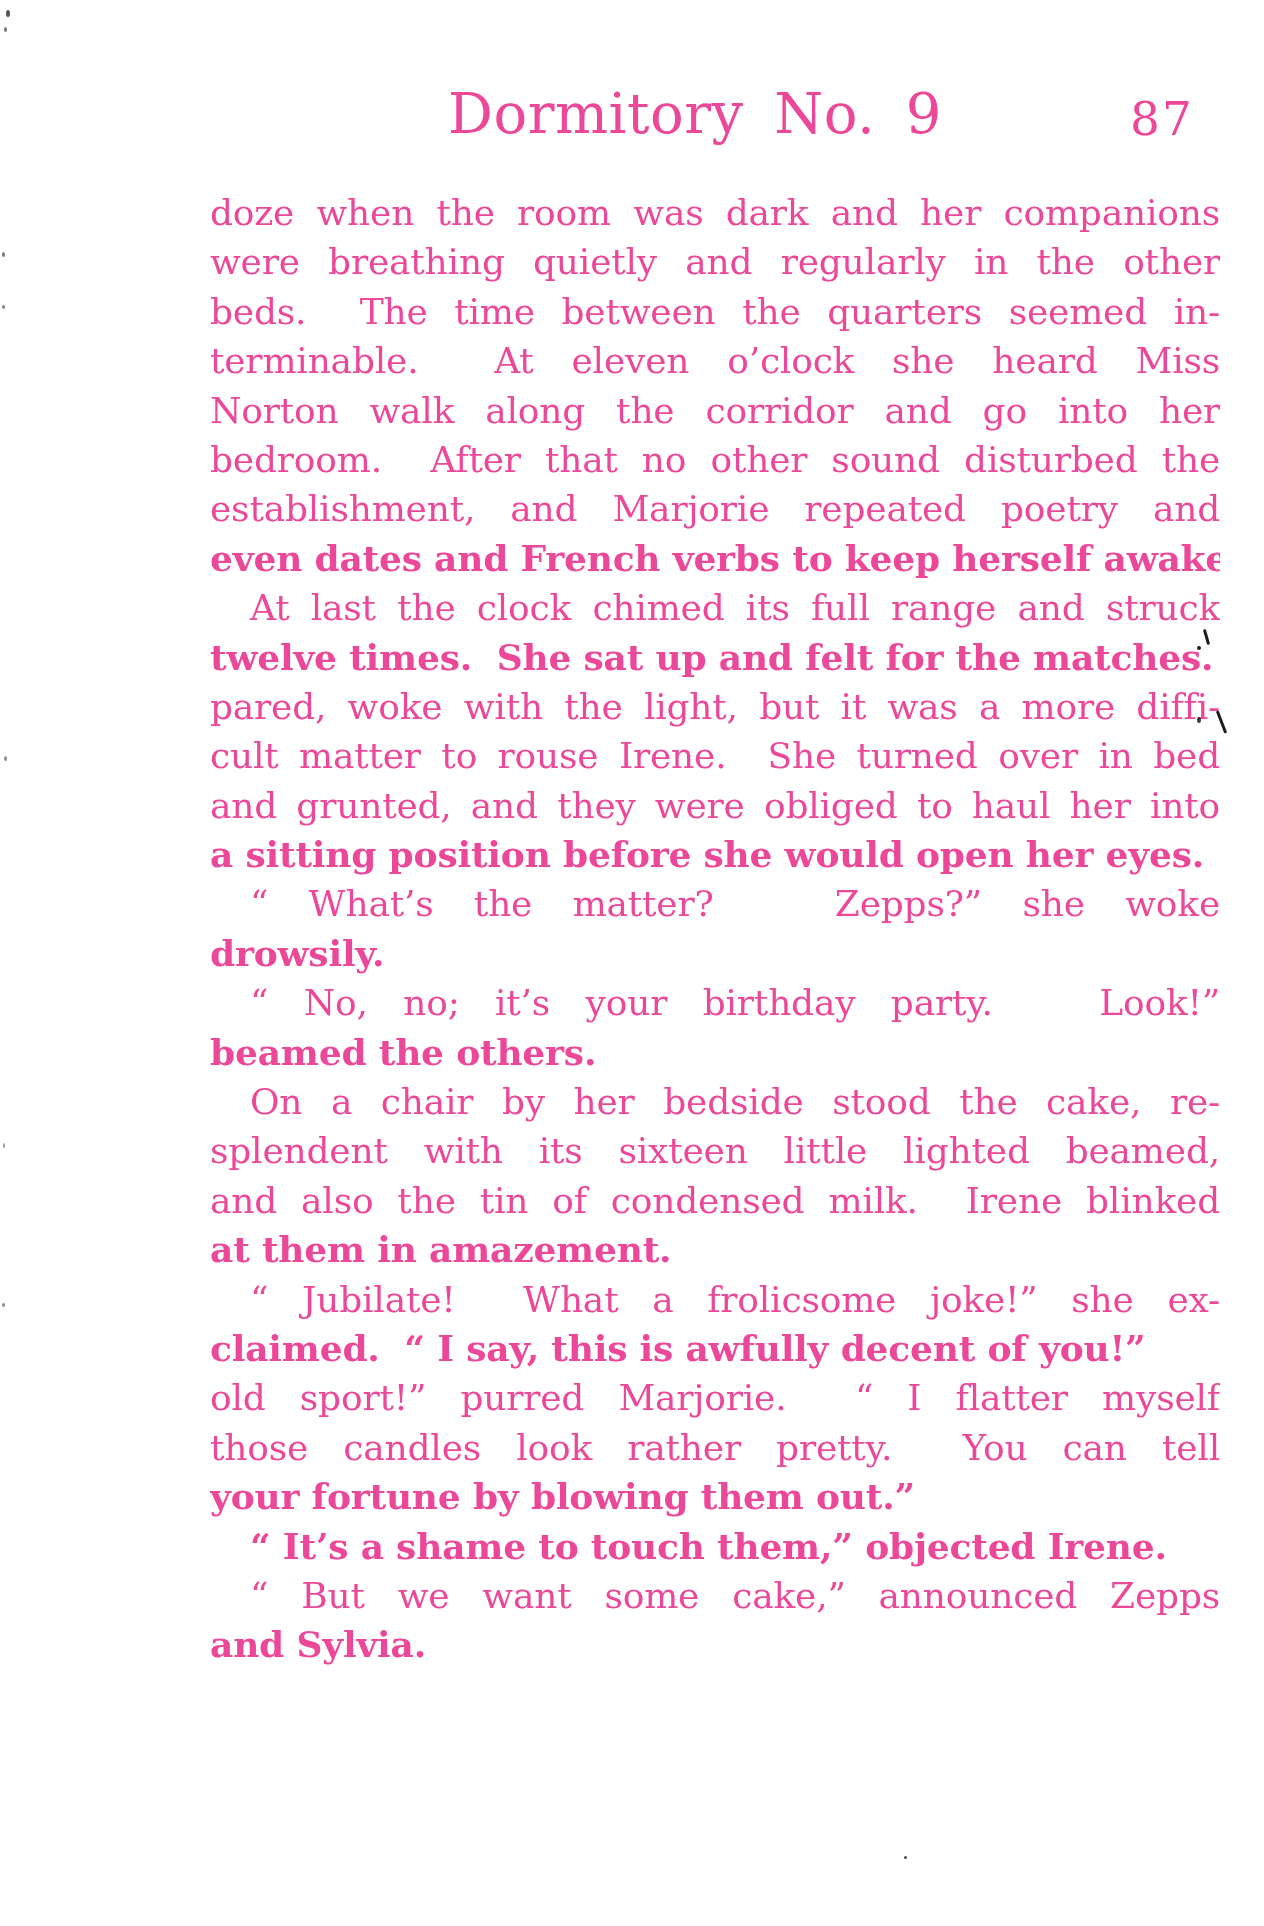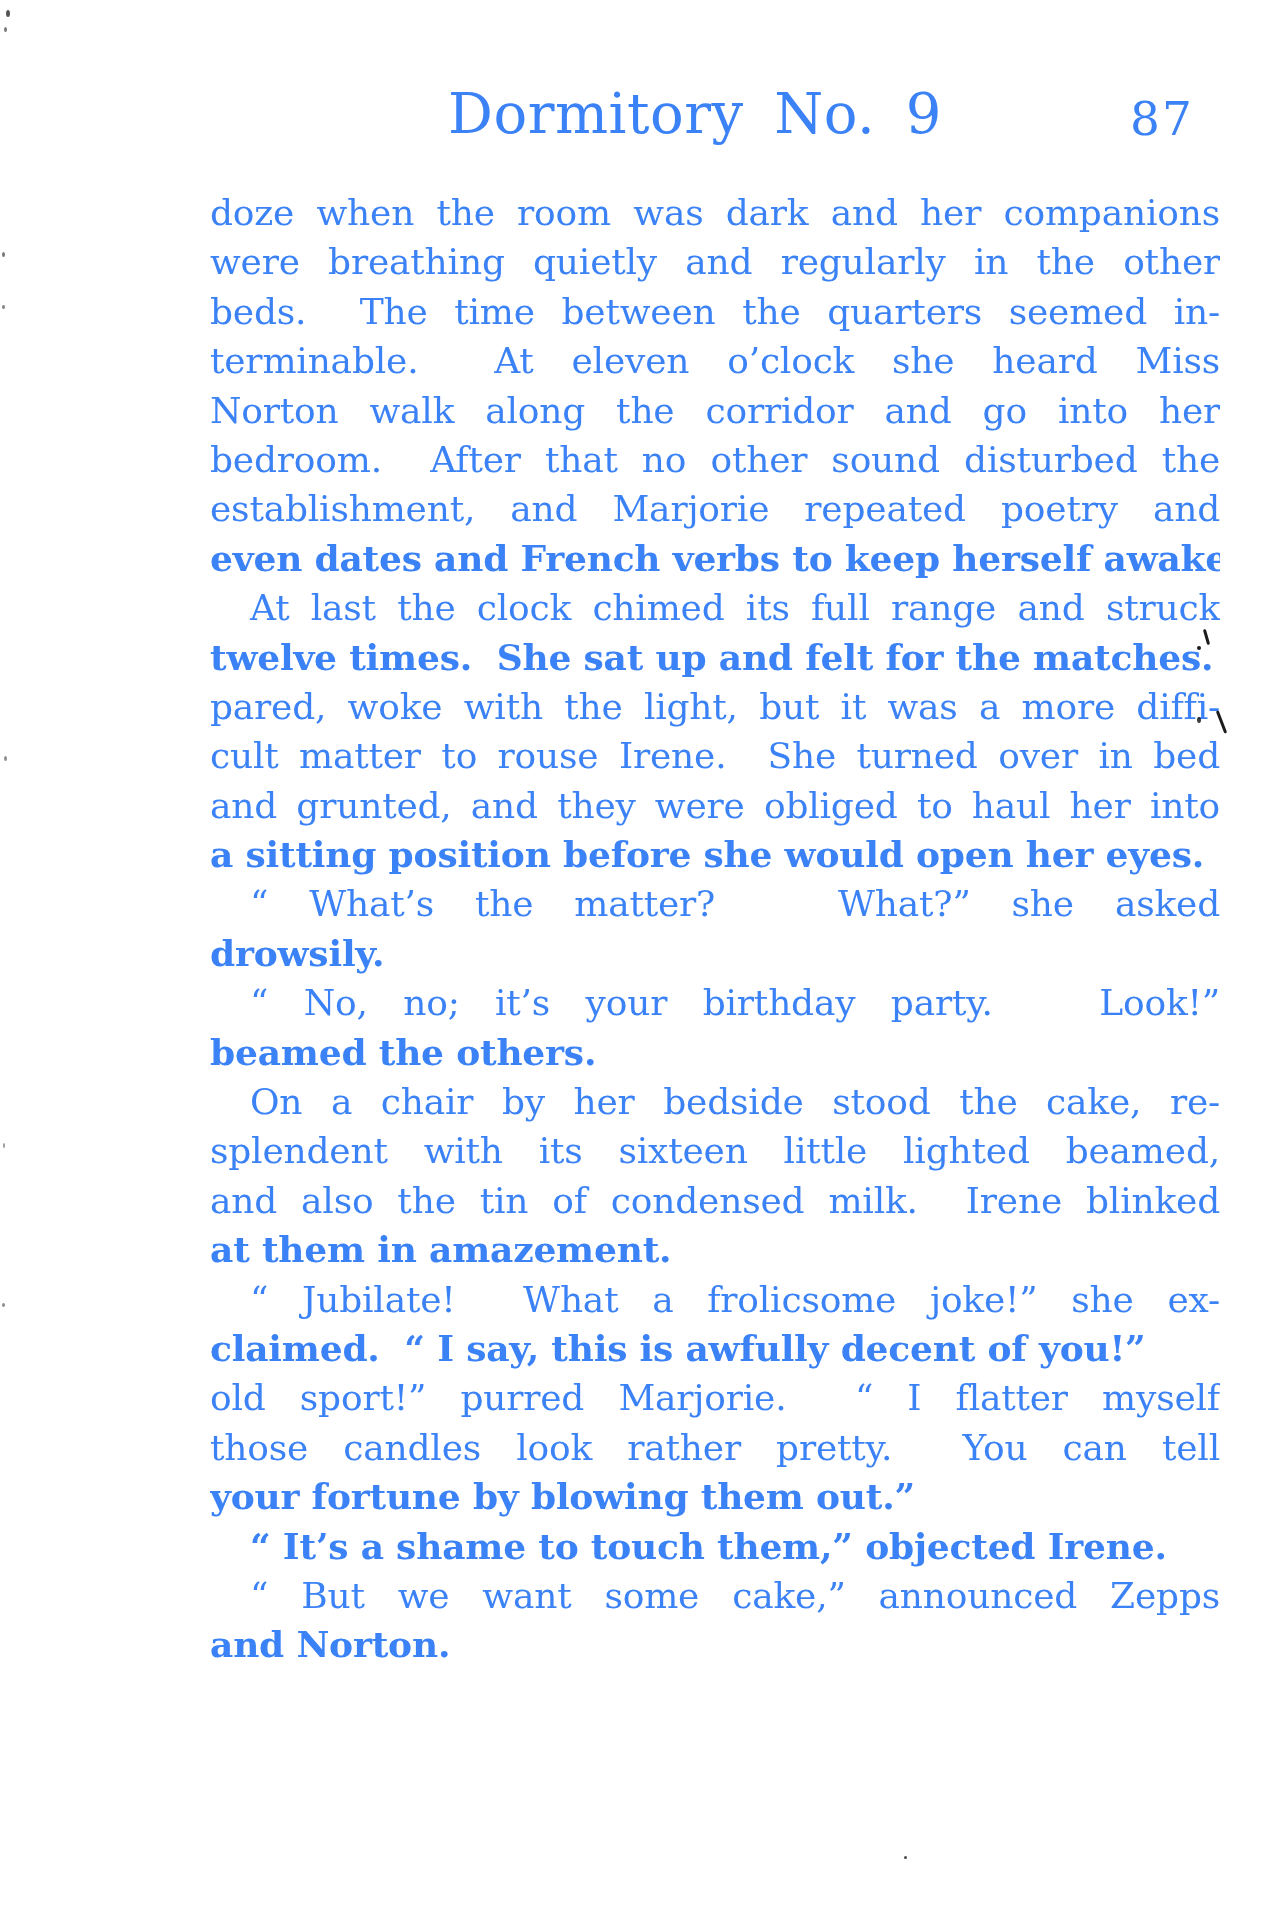--- a/index.html
+++ b/index.html
@@ -5,21 +5,21 @@
   html, body {
     margin: 0;
     padding: 0;
     background: #ffffff;
   }
   .page {
     position: relative;
     width: 1264px;
     height: 1926px;
     background: #ffffff;
-    color: #3b82f6;
+    color: #ec4899;
     font-family: "DejaVu Serif", "Liberation Serif", serif;
     overflow: hidden;
   }
   .header-title {
     position: absolute;
     left: 190px;
     top: 84px;
     width: 1010px;
     text-align: center;
     font-size: 56px;
@@ -96,36 +96,36 @@
     <div class="line">Norton walk along the corridor and go into her</div>
     <div class="line">bedroom.  After that no other sound disturbed the</div>
     <div class="line">establishment, and Marjorie repeated poetry and</div>
     <div class="line final">even dates and French verbs to keep herself awake.</div>
     <div class="line indent">At last the clock chimed its full range and struck</div>
     <div class="line final">twelve times.  She sat up and felt for the matches.</div>
     <div class="line">pared, woke with the light, but it was a more diffi-</div>
     <div class="line">cult matter to rouse Irene.  She turned over in bed</div>
     <div class="line">and grunted, and they were obliged to haul her into</div>
     <div class="line final">a sitting position before she would open her eyes.</div>
-    <div class="line indent">“ What’s the matter?   What?” she asked</div>
+    <div class="line indent">“ What’s the matter?   Zepps?” she woke</div>
     <div class="line final">drowsily.</div>
     <div class="line indent">“ No, no; it’s your birthday party.   Look!”</div>
     <div class="line final">beamed the others.</div>
     <div class="line indent">On a chair by her bedside stood the cake, re-</div>
     <div class="line">splendent with its sixteen little lighted beamed,</div>
     <div class="line">and also the tin of condensed milk.  Irene blinked</div>
     <div class="line final">at them in amazement.</div>
     <div class="line indent">“ Jubilate!  What a frolicsome joke!” she ex-</div>
     <div class="line final">claimed.  “ I say, this is awfully decent of you!”</div>
     <div class="line">old sport!” purred Marjorie.  “ I flatter myself</div>
     <div class="line">those candles look rather pretty.  You can tell</div>
     <div class="line final">your fortune by blowing them out.”</div>
     <div class="line indent final">“ It’s a shame to touch them,” objected Irene.</div>
     <div class="line indent">“ But we want some cake,” announced Zepps</div>
-    <div class="line final">and Norton.</div>
+    <div class="line final">and Sylvia.</div>
   </div>
 
   <div class="mark stroke m-tick"></div>
   <div class="mark dot m-tickdot"></div>
   <div class="mark stroke m-stroke"></div>
   <div class="mark dot m-comma"></div>
   <div class="mark dot s1"></div>
   <div class="mark dot s2"></div>
   <div class="mark dot s3"></div>
   <div class="mark dot s4"></div>

